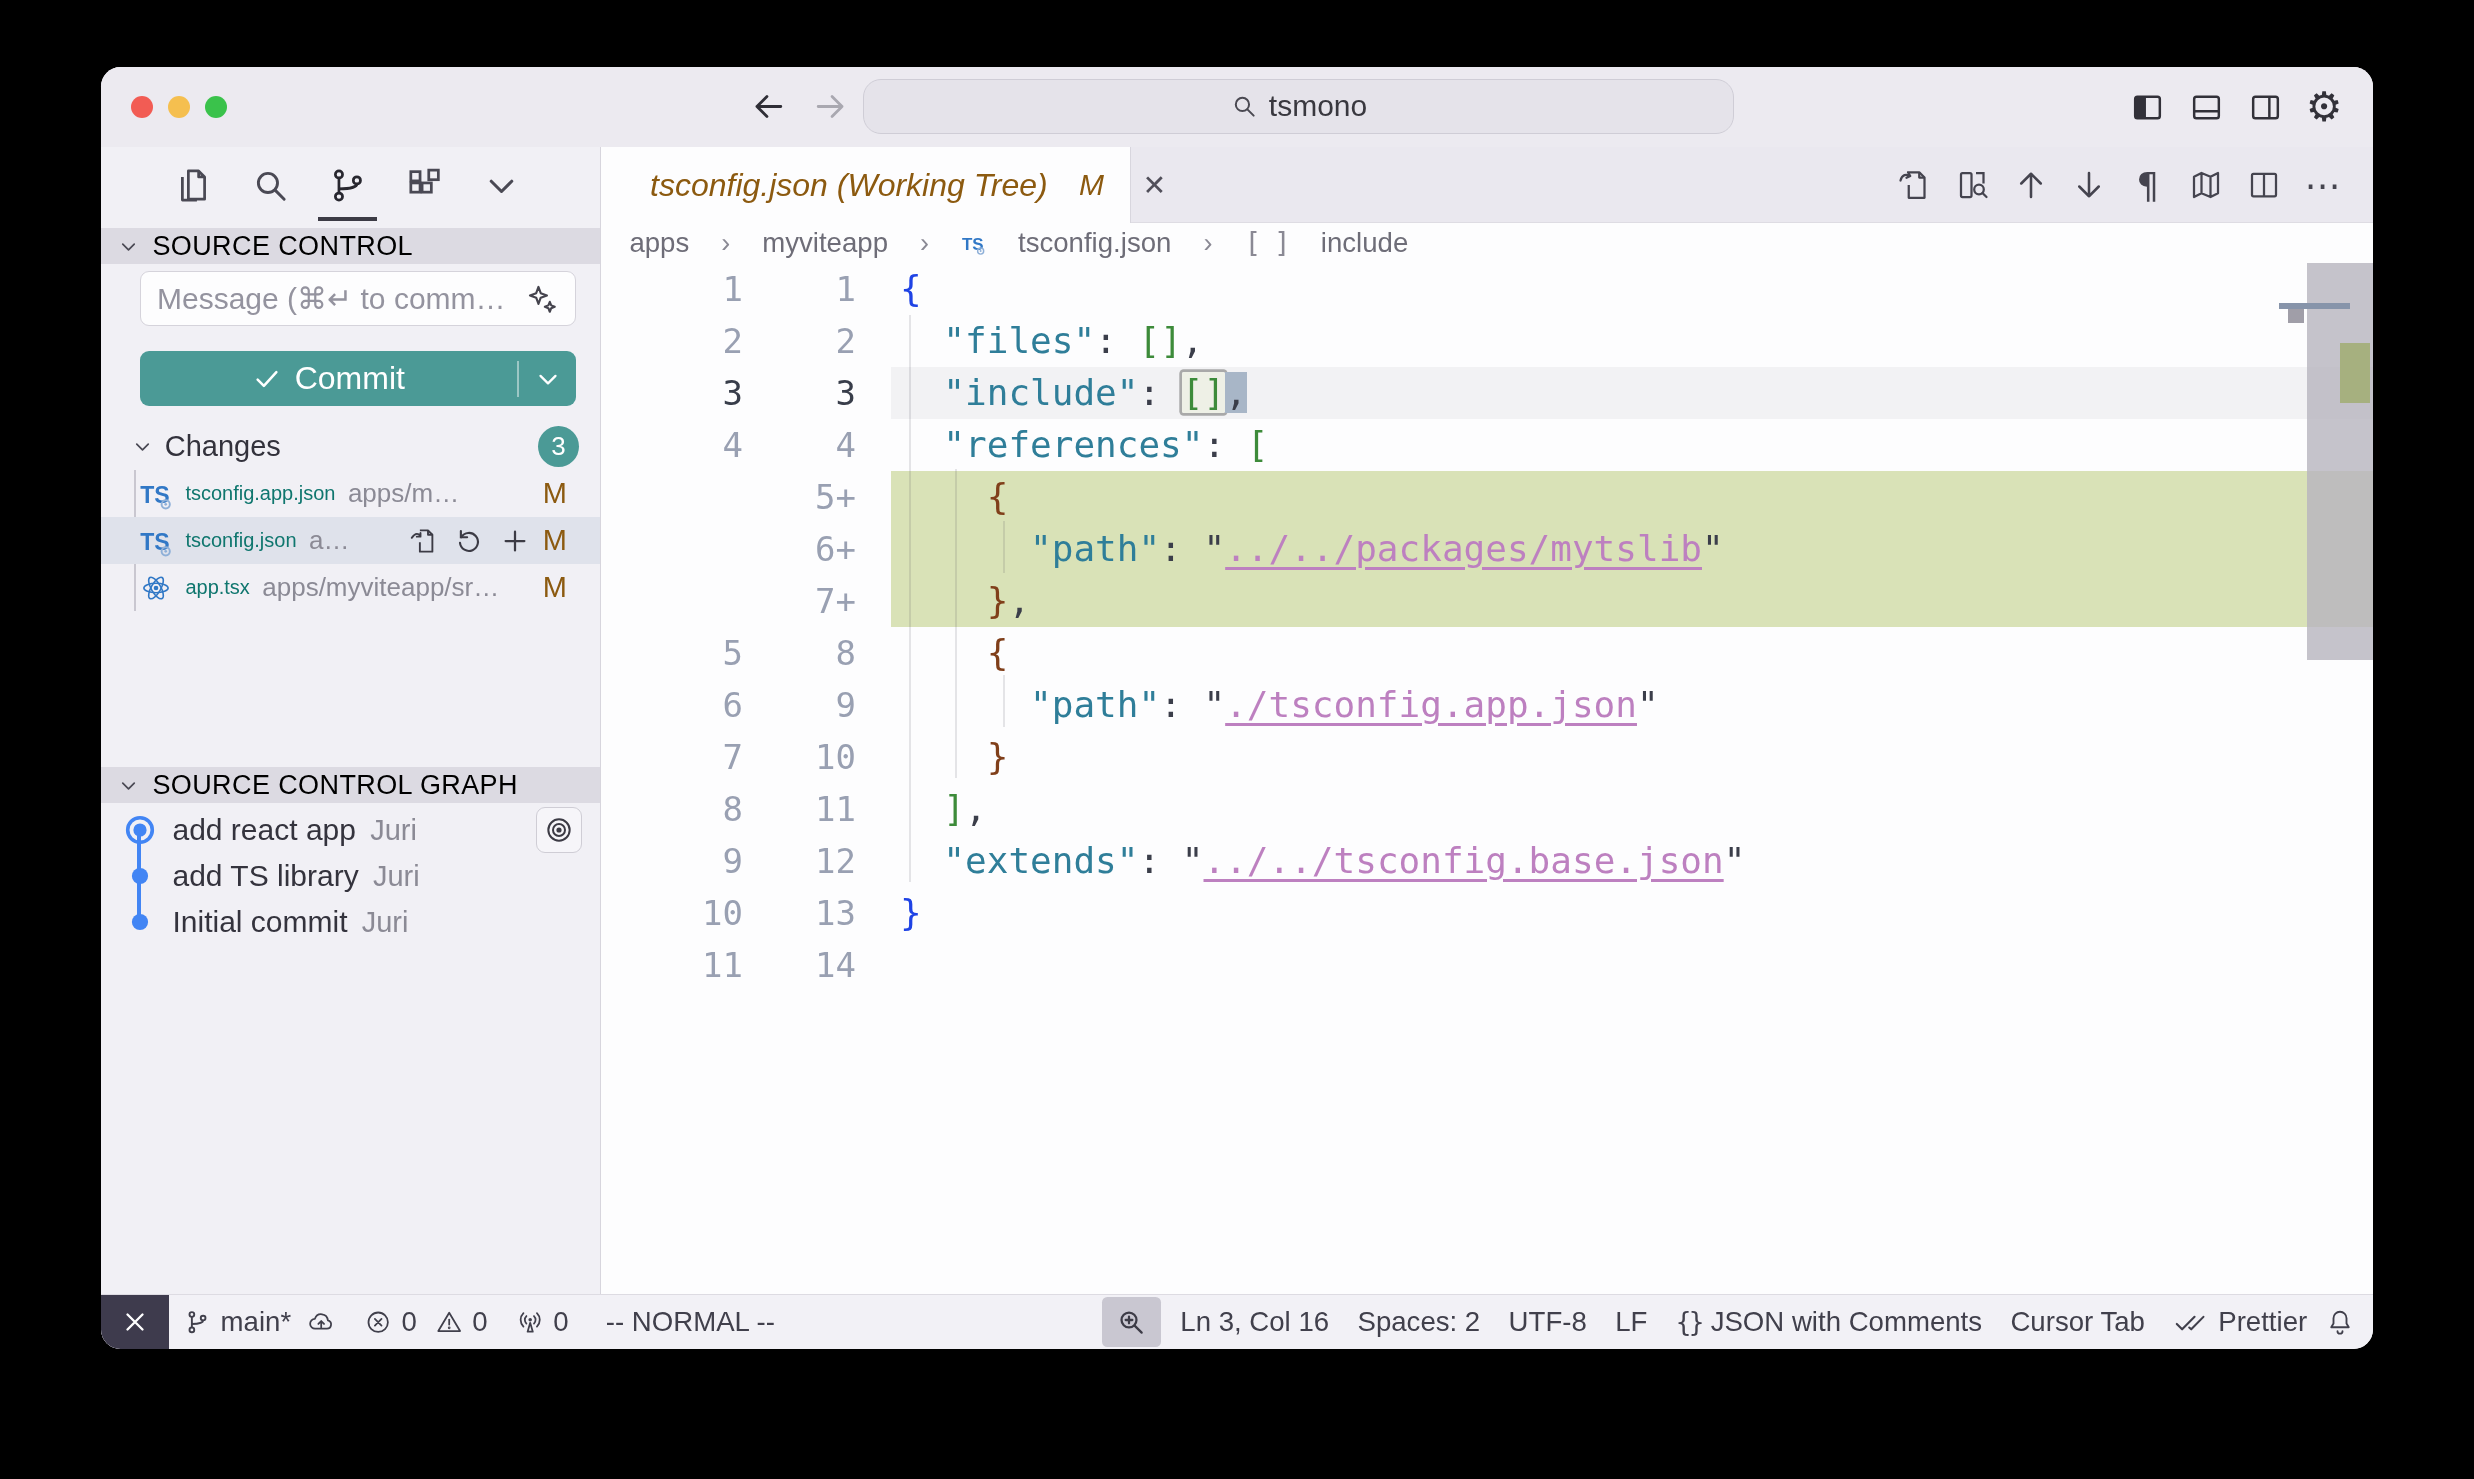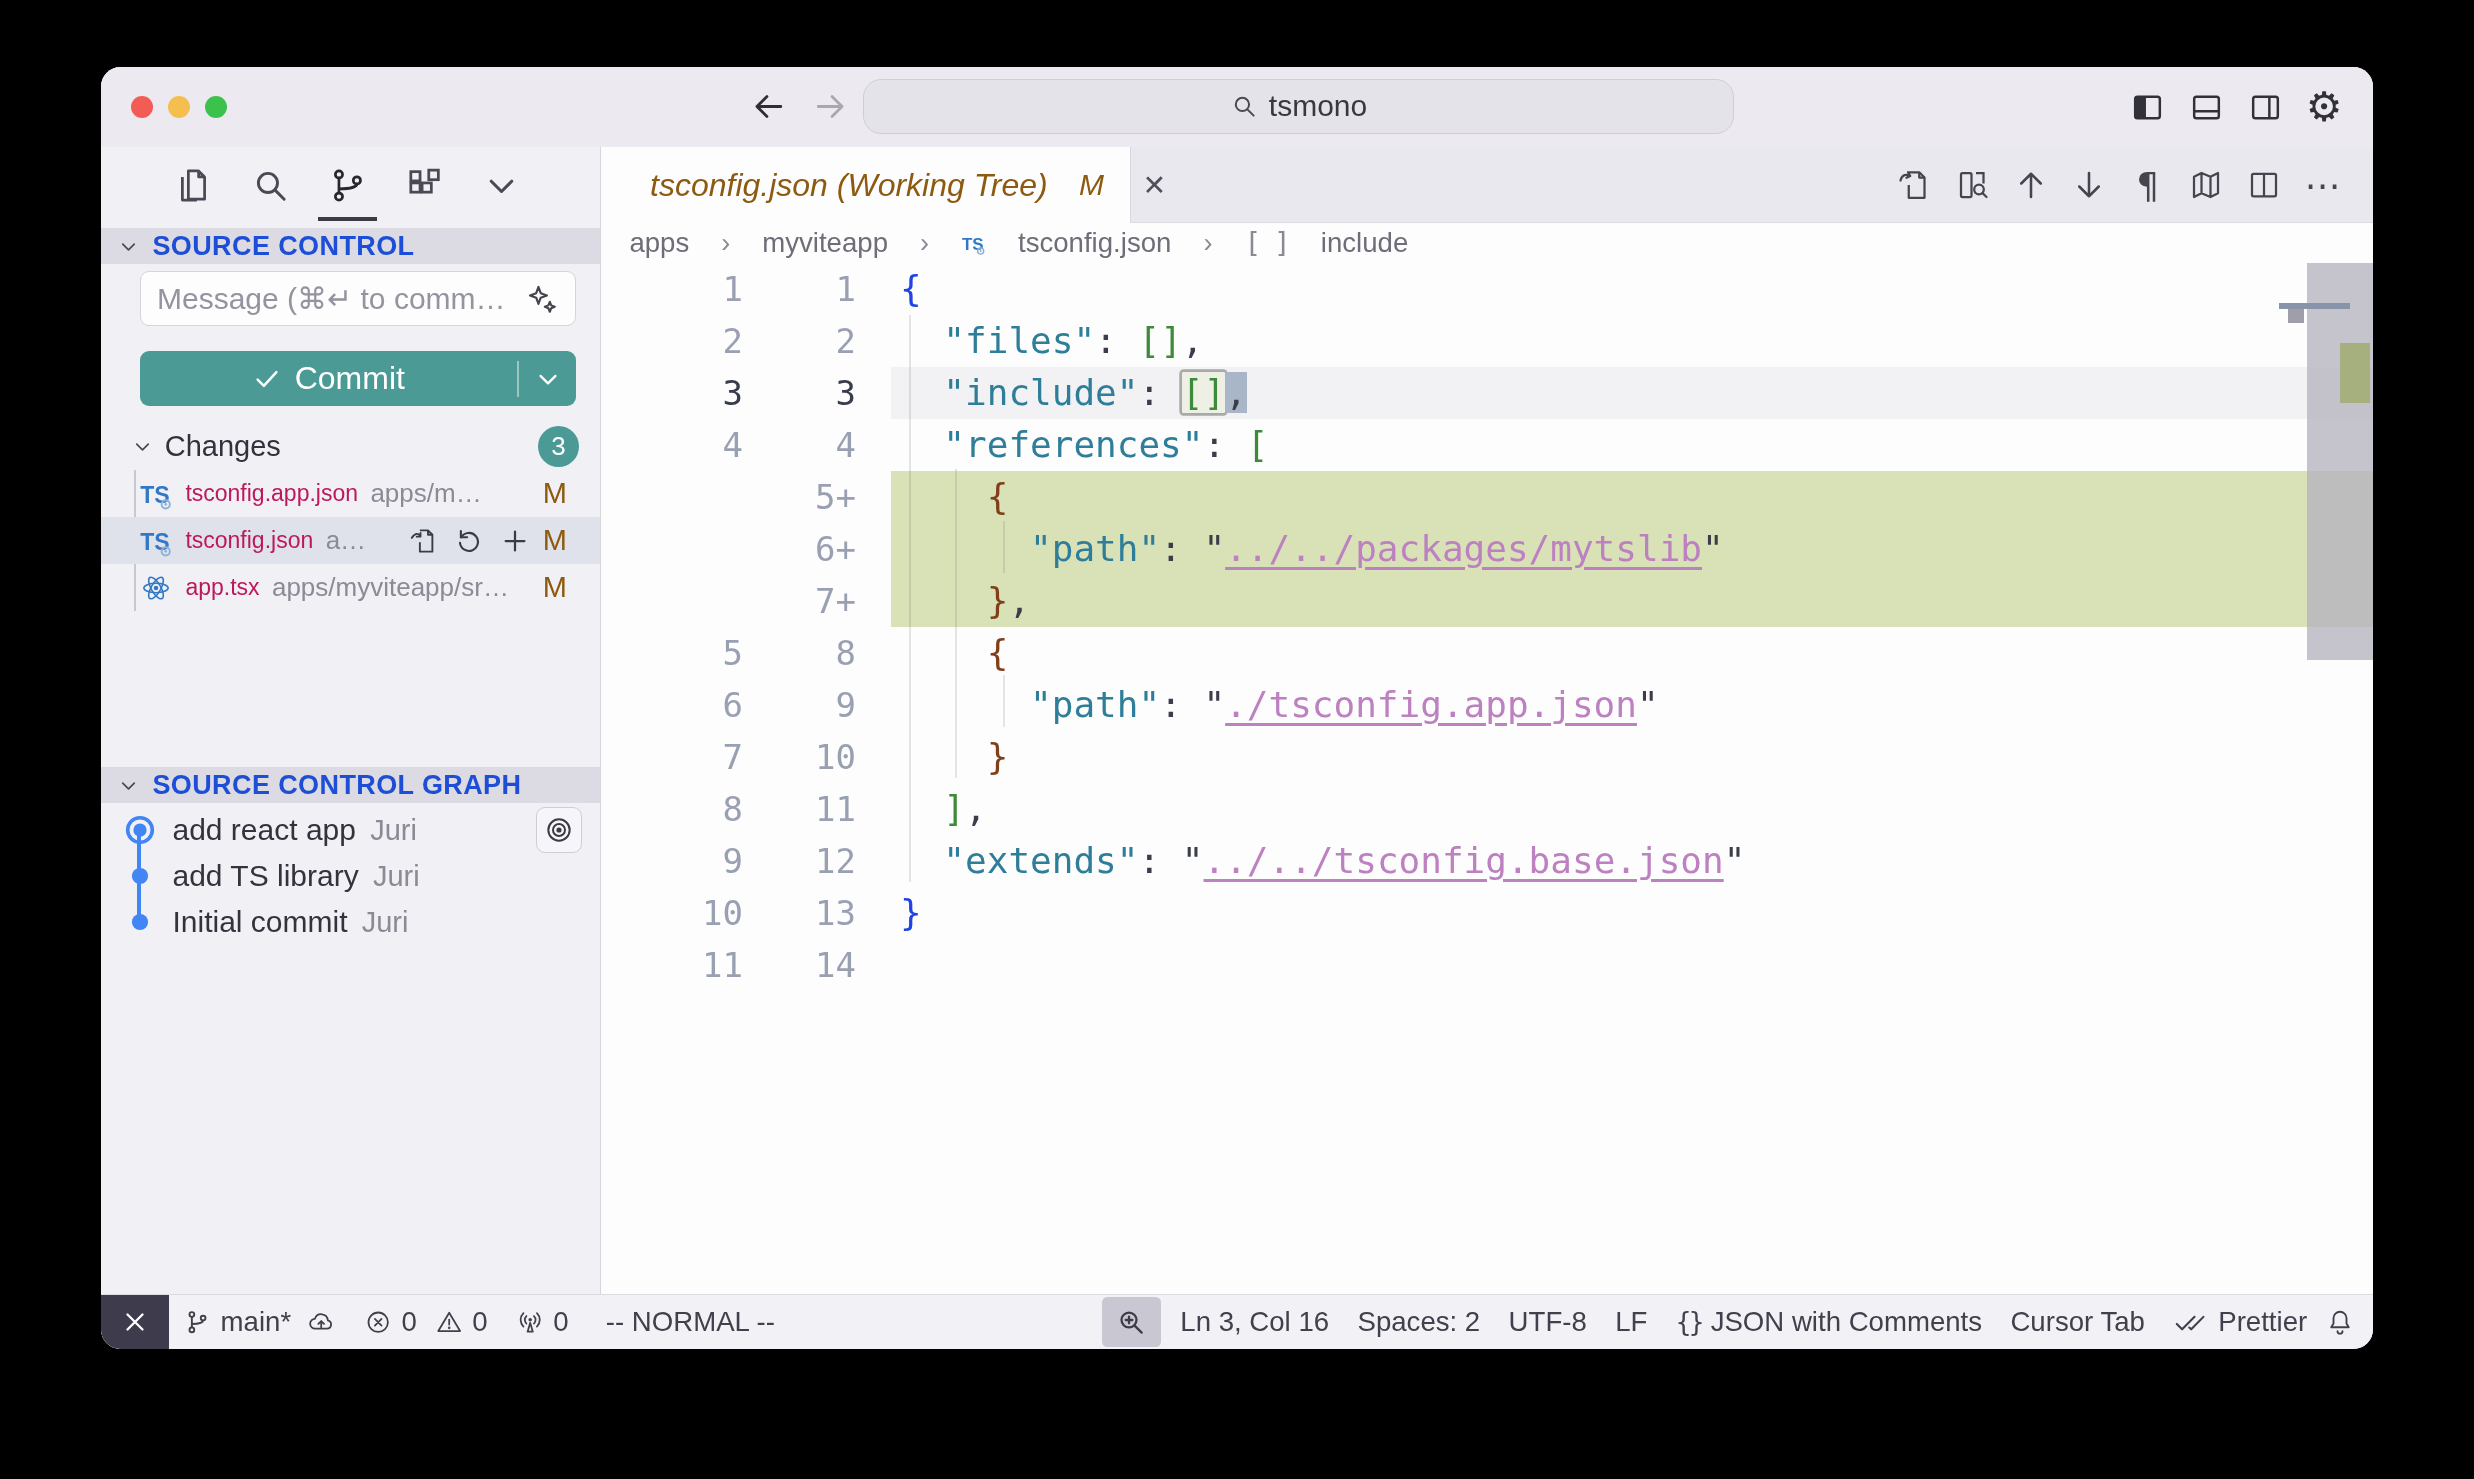--- a/index.html
+++ b/index.html
@@ -29,42 +29,42 @@
   .gearglyph{font-size:41px;line-height:41px;font-family:"DejaVu Sans",sans-serif}
   
   .main{flex:1;display:flex;min-height:0}
   .sidebar{position:relative;width:500px;flex:0 0 500px;background:#f1f0f5;border-right:1.8px solid #d7d5dd}
   .activitybar{position:absolute;left:0;top:0;width:100%;height:76px;display:flex;align-items:center;gap:34px;padding-left:71px}
   .abtn{position:relative;width:43px;height:43px;color:#4a4954;display:flex;align-items:center;justify-content:center}
   .abtn .ic{width:41px;height:41px}
   .abtn.active{color:#28272f}
   .abtn.active .underline{position:absolute;left:-8px;bottom:-14.2px;width:59px;height:3.6px;background:#3c3b45}
   .sec-header{position:absolute;left:0;width:100%;height:36px;background:#dcdae2;display:flex;align-items:center;
-    gap:12.4px;padding-left:16px;font-size:27px;font-weight:bold;color:#1d4ed8;letter-spacing:0.4px}
+    gap:12.4px;padding-left:16px;font-size:27px;font-weight:normal;color:#000000;letter-spacing:0.4px}
   .sec-header .ic{width:23px;height:23px;color:#4a4954}
   .msg-input{position:absolute;left:39px;top:124px;width:436px;height:55px;background:#fdfdfe;border:1.8px solid #d5d3db;
     border-radius:9px;display:flex;align-items:center;padding:0 16px;color:#94939f;font-size:30px}
   .msg-input .sparkle{margin-left:auto;width:34px;height:34px;color:#45444e}
   .commitbtn{position:absolute;left:39px;top:204px;width:436px;height:55px;background:var(--accent);border:none;
     border-radius:9px;display:flex;align-items:center;color:#fff;font-size:32px;cursor:default}
   .commitbtn .main-part{flex:1;display:flex;align-items:center;justify-content:center;gap:12.4px}
   .commitbtn .ic{width:30px;height:30px}
   .commitbtn .divider{width:1.8px;height:36px;background:rgba(255,255,255,.45)}
   .commitbtn .dd{width:57px;display:flex;align-items:center;justify-content:center}
   .group-header{position:absolute;left:12px;width:100%;height:39px;display:flex;align-items:center;gap:10.7px;
     padding:0 33px 0 18px;font-size:29px;color:#33323c}
   .group-header .ic{width:23px;height:23px;color:#4a4954}
   .badge{margin-left:auto;min-width:41px;height:41px;border-radius:20.4px;background:var(--accent);color:#fff;
     font-size:26px;display:flex;align-items:center;justify-content:center}
   .rows{position:absolute;left:0;width:100%}
   .sc-row{position:relative;height:47px;display:flex;align-items:center;padding:0 33px 0 38px;gap:12.4px}
   .sc-row.sel{background:#dfe2eb}
   .treeguide{position:absolute;left:33px;top:0;width:1.8px;height:141px;background:#c9c7d0}
   .ic-file{width:34px;height:34px;flex:0 0 34px}
-  .fname{font-size:23px;color:#be185d;white-space:nowrap}
+  .fname{font-size:20px;color:#0f766e;white-space:nowrap}
   .fdesc{font-size:26px;color:#8b8a95;white-space:nowrap;overflow:hidden;text-overflow:ellipsis}
   .sc-row .spacer{flex:1}
   .acts{display:flex;gap:16px;align-items:center;color:#3c3b45}
   .ic-act{width:30px;height:30px}
   .mbadge{font-size:29px;color:var(--modified);flex:0 0 auto}
   .graph-rows{position:absolute}
   .graph-line{position:absolute;left:36px;top:23px;width:3.6px;height:92px;background:var(--graph_blue)}
   .g-row{position:relative;height:46px;display:flex;align-items:center;padding:0 18px 0 21.3px;gap:14.2px}
   .g-mark{width:36px;height:36px;flex:0 0 36px;z-index:1}
   .g-msg{font-size:30px;color:#34333d;white-space:nowrap}

